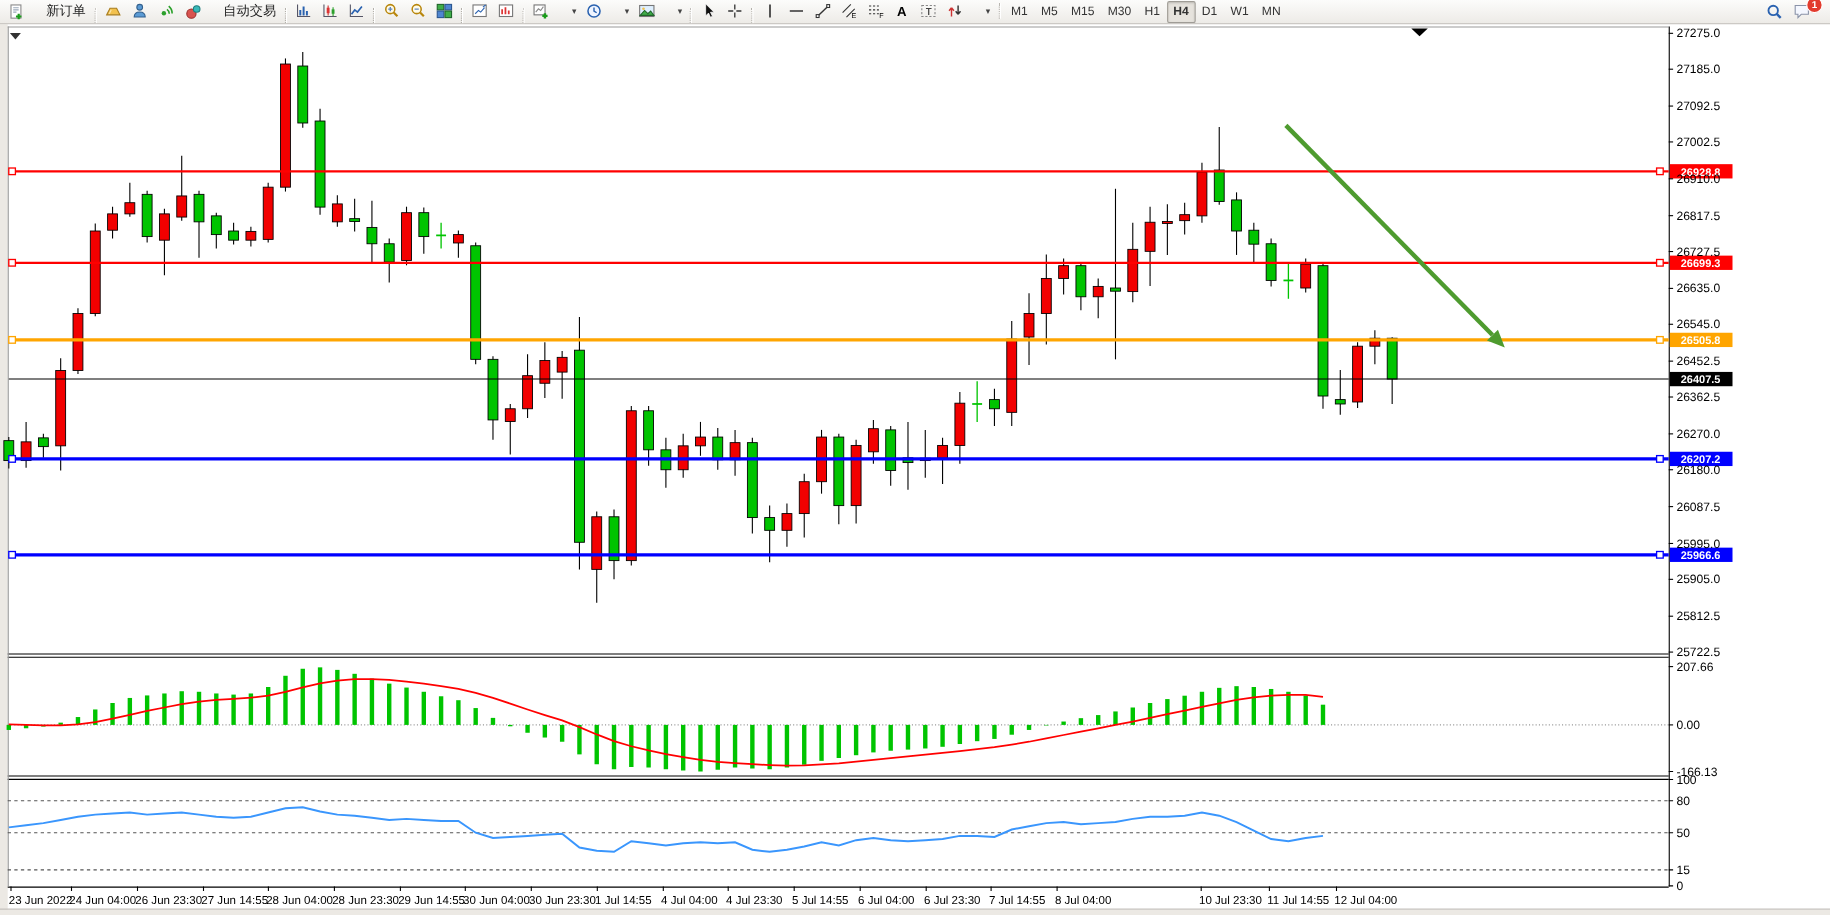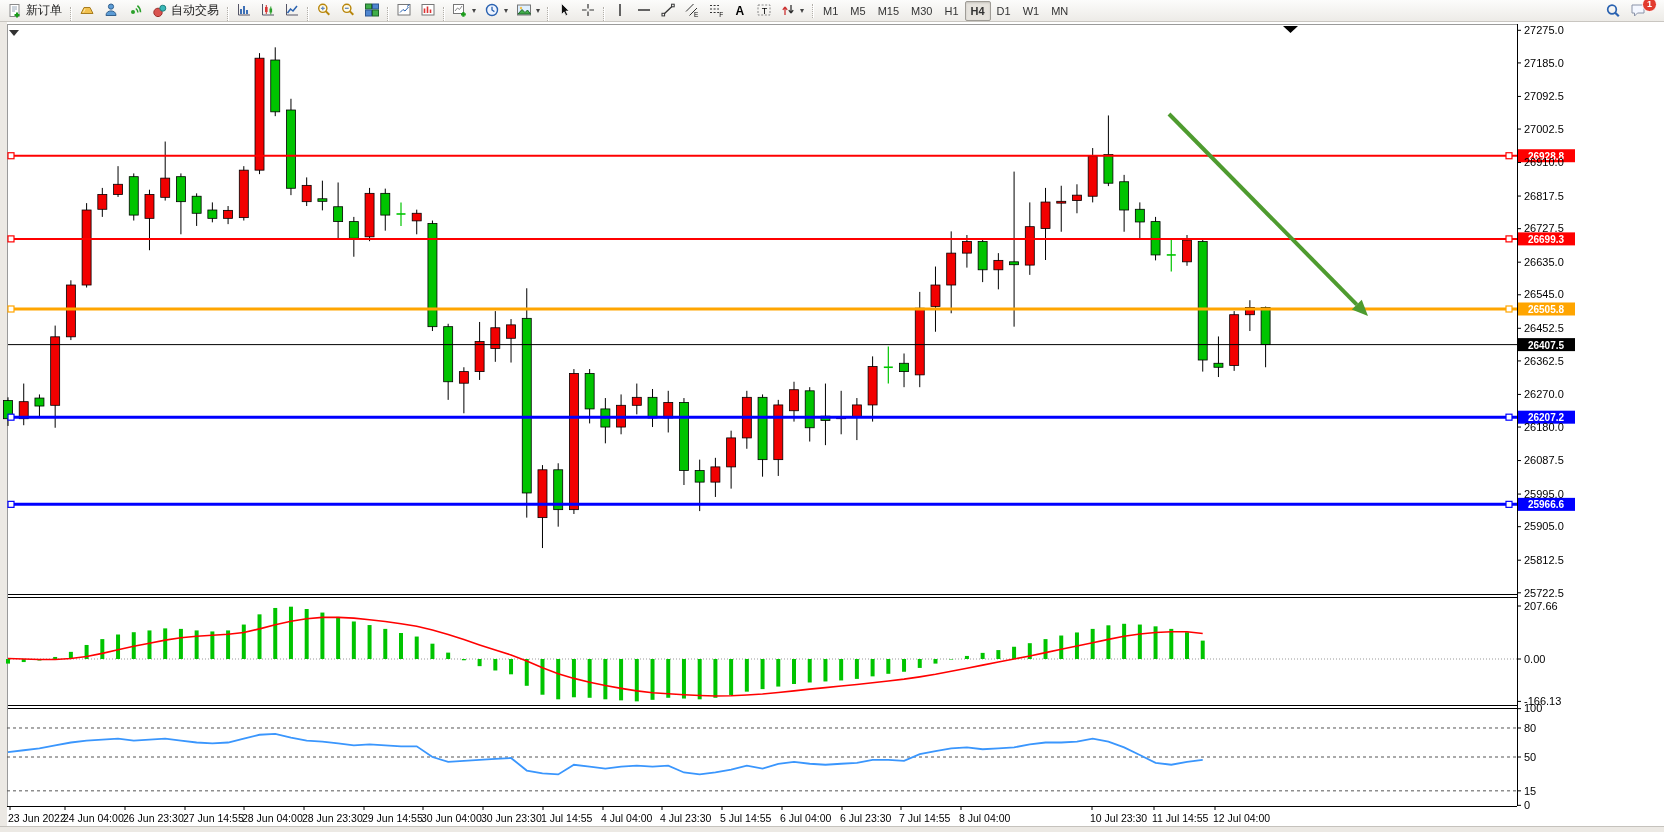--- a/index.html
+++ b/index.html
@@ -2,21 +2,21 @@
 <html><head>
 <meta charset="utf-8">
 <style>
   html,body{margin:0;padding:0;background:#ece9e4;font-family:"Liberation Sans",sans-serif;}
   .app{position:relative;width:1664px;height:832px;overflow:hidden;background:#ece9e4;}
   #chart-svg{position:absolute;left:0;top:0;z-index:1;}
   
   .toolbar{position:absolute;left:0;top:0;width:1664px;height:22px;z-index:2;
     display:flex;align-items:center;gap:1px;padding-left:3px;box-sizing:border-box;
     background:linear-gradient(#fcfcfb,#edebe7);border-bottom:1px solid #c9c6c1;font-size:12px;color:#222;}
-  .tbtn{height:20px;min-width:22px;display:inline-flex;align-items:center;justify-content:center;gap:3px;
+  .tbtn{height:20px;min-width:22px;display:inline-flex;align-items:center;justify-content:center;gap:19px;
     padding:0 3px;border:1px solid transparent;background:transparent;border-radius:2px;box-sizing:border-box;
     font-family:"Liberation Sans",sans-serif;font-size:12px;color:#222;cursor:default;}
   .tbtn .ic{width:16px;height:16px;display:inline-block;}
   .tbtn .ic svg{width:16px;height:16px;display:block;}
   .tf{font-size:11px;padding:0 5px;color:#333;}
   .tf.active{background:#e6e3dd;border:1px solid #9f9c96;box-shadow:inset 0 1px 2px rgba(0,0,0,.15);font-weight:bold;}
   .grip{width:4px;height:16px;border-left:1px dotted #b3b0aa;border-right:1px solid #fff;margin:0 3px;}
   .caret{font-size:8px;color:#444;margin-left:1px;}
   .spacer{flex:1;}
   .chatwrap{position:relative;margin-right:14px;}

